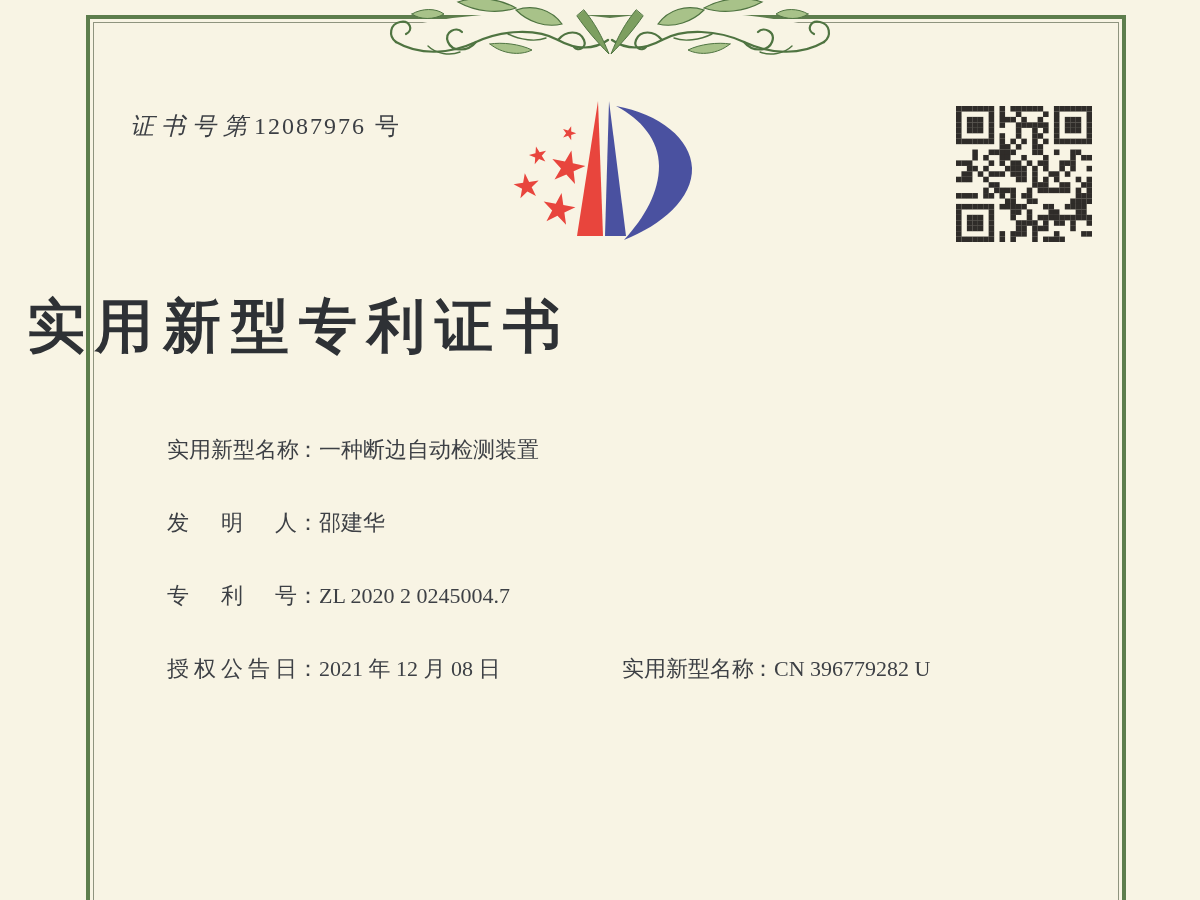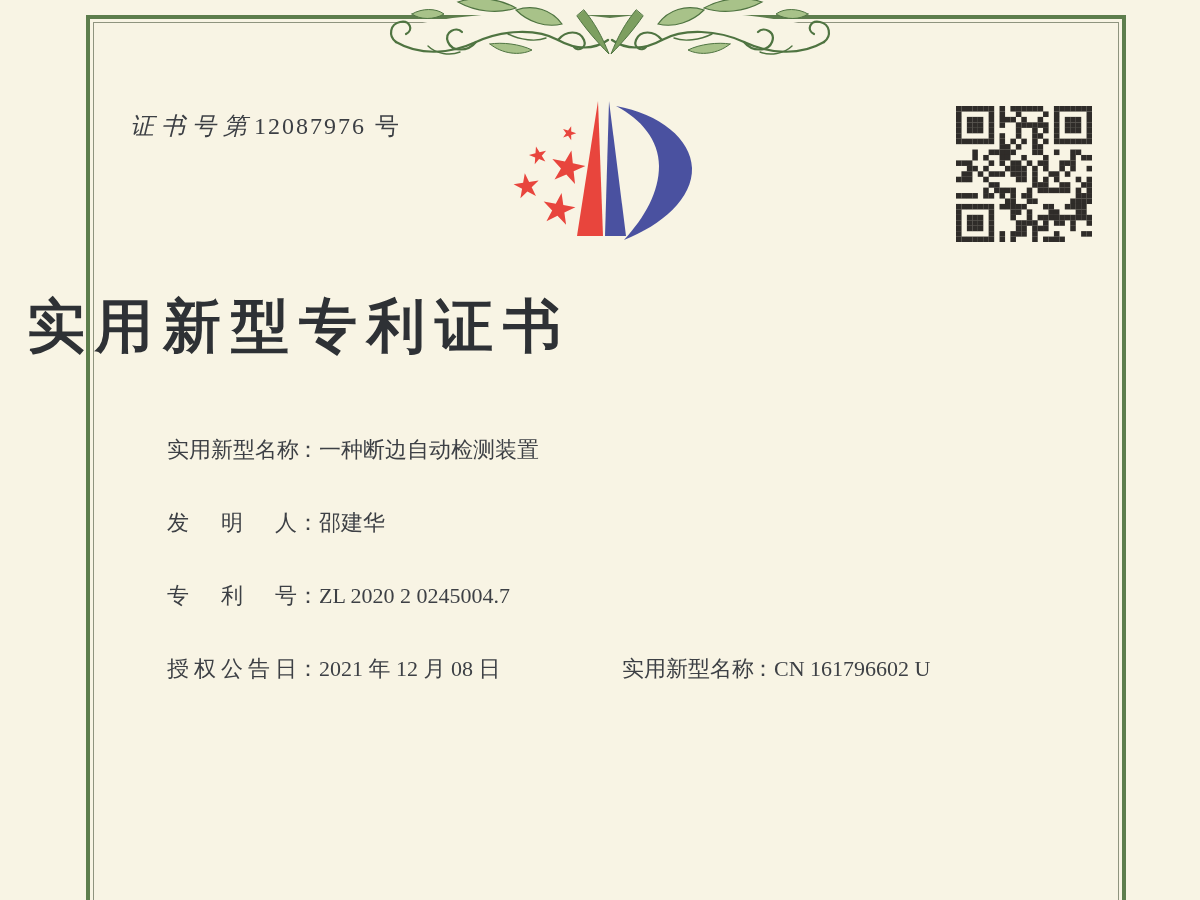--- a/index.html
+++ b/index.html
@@ -432,18 +432,18 @@
     </div>
     <div class="row">
       <span class="flabel">发明人</span><span class="colon">：</span><span class="fvalue">邵建华</span>
     </div>
     <div class="row">
       <span class="flabel">专利号</span><span class="colon">：</span><span class="fvalue">ZL 2020 2 0245004.7</span>
     </div>
     <div class="row">
       <span class="flabel">授权公告日</span><span class="colon">：</span><span class="fvalue">2021 年 12 月 08 日</span>
       <span class="grant-no-group">
-        <span class="flabel">实用新型名称</span><span class="colon">：</span><span class="fvalue">CN 161796602 U</span>
+        <span class="flabel">实用新型名称</span><span class="colon">：</span><span class="fvalue">CN 396779282 U</span>
       </span>
     </div>
   </div>
 
 </div>
 
 </body></html>

